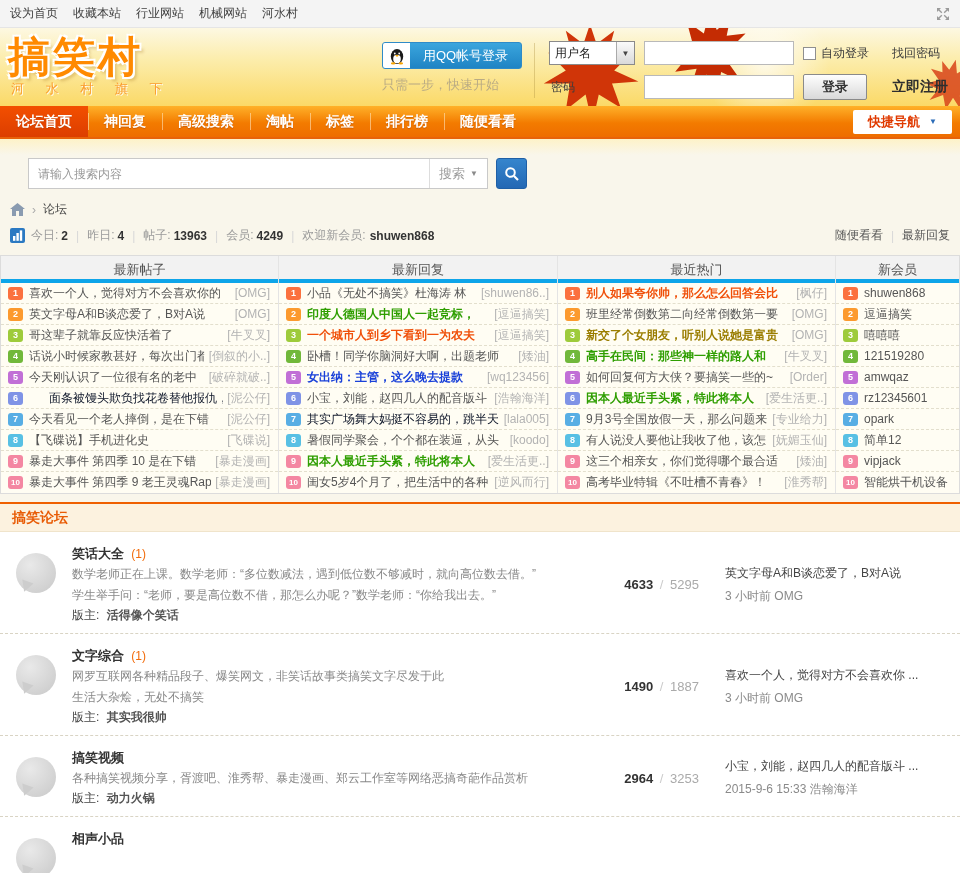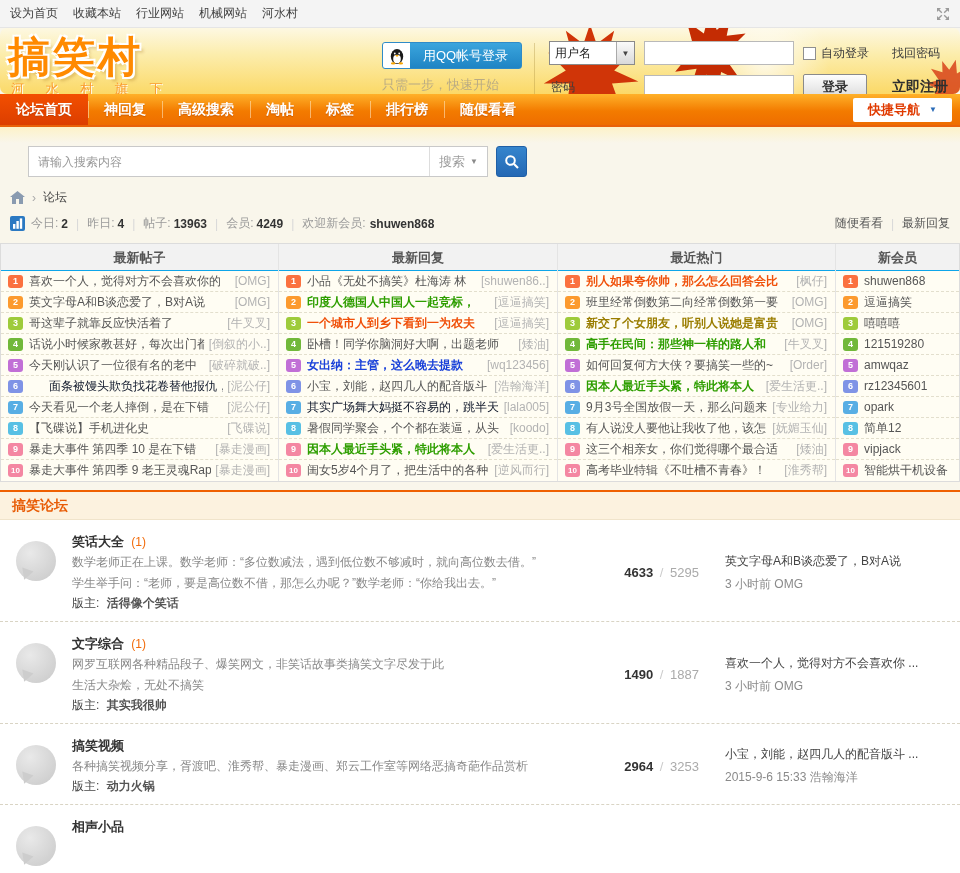--- a/index.html
+++ b/index.html
@@ -7,22 +7,22 @@
   body { font-family:"Liberation Sans","DejaVu Sans",sans-serif; font-size:12px; background:#f9f6eb; color:#333; }
   a { text-decoration:none; }
 
   
   .topbar { height:28px; background:#f4f4f4; border-bottom:1px solid #e5e5e5; display:flex; align-items:center; padding:0 10px; }
   .toplinks { display:flex; }
   .toplink { margin-right:15px; color:#404040; cursor:pointer; }
   .topbar-right { margin-left:auto; display:flex; align-items:center; cursor:pointer; }
 
   
-  .header { height:66px; position:relative; overflow:hidden;
-    background:linear-gradient(180deg,#fdf8e2 0%,#fcedac 40%,#fbd967 100%);border-radius:7px; }
+  .header { height:78px; position:relative; overflow:hidden;
+    background:linear-gradient(180deg,#fdf8e2 0%,#fcedac 40%,#fbd967 100%); }
   .header-glow { position:absolute; right:130px; top:-30px; width:130px; height:130px; border-radius:50%;
     background:radial-gradient(circle, rgba(255,255,255,.75) 0%, rgba(255,255,255,0) 70%); }
   .leaves { position:absolute; left:530px; top:-6px; }
   .leaf2 { position:absolute; left:660px; top:-18px; }
   .leaf3 { position:absolute; right:-22px; top:30px; opacity:.85; }
   .logo { position:absolute; left:8px; top:6px; cursor:pointer; }
   .logo-title { font-size:42px; font-weight:bold; color:#ff8a00; line-height:46px; letter-spacing:3px;
     text-shadow:-2px -2px 0 #fff, 2px -2px 0 #fff, -2px 2px 0 #fff, 2px 2px 0 #fff, 4px 4px 3px rgba(150,90,0,.25); }
   .logo-sub { color:#fa9d2f; font-size:13px; letter-spacing:9px; text-shadow:1px 1px 0 rgba(255,255,255,.9); padding-left:3px; }
 
@@ -83,22 +83,22 @@
   .stat-div { margin:0 8px; color:#d8d8d8; }
   .welcome-name { color:#333; font-weight:bold; margin-left:4px; }
   .stats-links { margin-left:auto; display:flex; align-items:center; color:#555; }
   .stats-links span { cursor:pointer; }
 
   
   .panel { margin-top:4px; border:1px solid #dcdcdc; background:#fffdf3; display:grid;
     grid-template-columns:278px 279px 278px 1fr; }
   .pcol { border-right:1px solid #e4e4e4; min-width:0; }
   .pcol:last-child { border-right:none; }
-  .pcol-head { height:27px; line-height:27px; text-align:center; background:#f2f2f2; border-bottom:1px solid #0ea5e9;
-    color:#555; font-weight:bold; font-size:13px; }
+  .pcol-head { height:27px; line-height:27px; text-align:center; background:#f2f2f2; border-bottom:4px solid #0ea5e9;
+    color:#555; font-weight:normal; font-size:13px; }
   .pitem { display:flex; align-items:center; height:21px; padding:0 8px 0 7px; border-bottom:1px dashed #e3dfcd; }
   .pcol .pitem:last-child { border-bottom:none; }
   .badge { flex:none; width:15px; height:13px; border-radius:3px; color:#fff; font-size:9px; font-weight:bold;
     text-align:center; line-height:13px; margin-right:6px; }
   .pitem-text { flex:1; min-width:0; white-space:nowrap; overflow:hidden; cursor:pointer; }
   .pitem-text.bold { font-weight:bold; }
   .pitem-tag { flex:none; color:#b3b3b3; margin-left:4px; max-width:46%; white-space:nowrap; overflow:hidden; }
 
   
   .section-head { margin-top:8px; height:30px; display:flex; align-items:center; background:#fcf2df;

